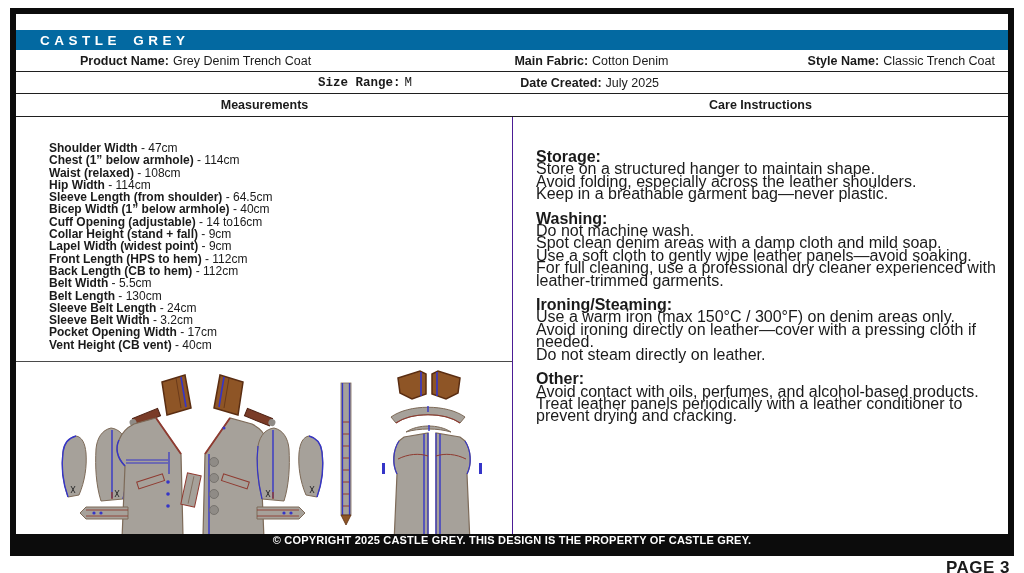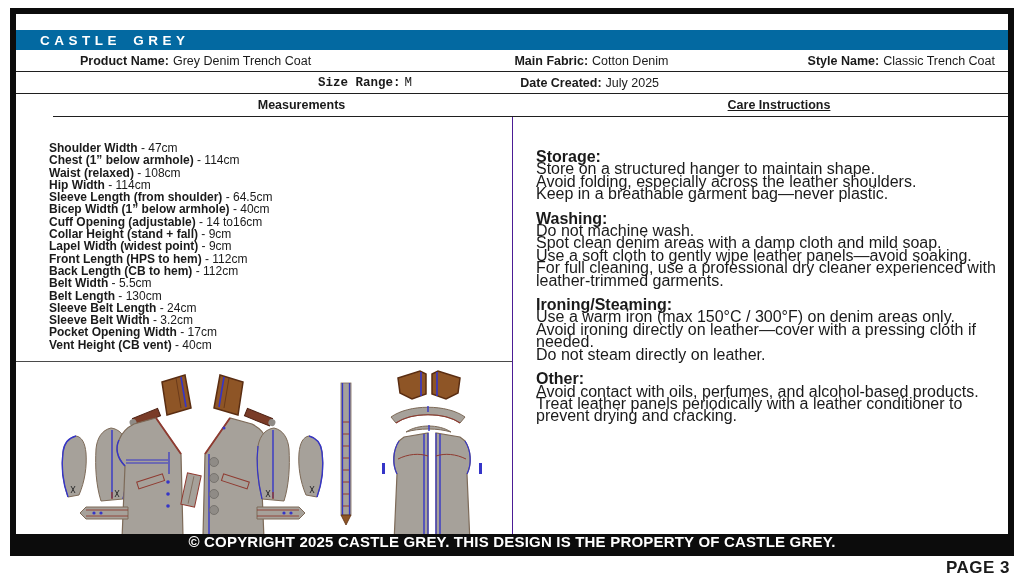--- a/index.html
+++ b/index.html
@@ -22,38 +22,38 @@
   .info-row .field { position:absolute; top:50%; transform:translateY(-50%); white-space:nowrap;padding-left:44px; }
   .info-row b { font-weight:bold; }
   .info-row .val { margin-left:4px; }
   .row1 { height:21px; }
   .row2 { height:21px; }
   .f-product { left:20px; }
   .f-fabric  { left:44.4%;margin-left:14px; }
   .f-style   { right:13px; }
   .f-size    { left:26%;font-family:Liberation Mono, monospace; }
   .f-date    { left:46.4%; }
-  .section-row { height:22px; flex:0 0 auto; display:flex; border-bottom:1.5px solid #1f1f1f; font-weight:bold; font-size:12.5px;margin-left:37px; }
+  .section-row { height:22px; flex:0 0 auto; display:flex; border-bottom:1.5px solid #1f1f1f; font-weight:bold; font-size:12.5px; }
   .section-row .sec { display:flex; align-items:center; justify-content:center; }
   .sec-left  { width:497px; }
-  .sec-right { flex:1;text-decoration:underline; }
+  .sec-right { flex:1; }
   .content { flex:1; display:flex; min-height:0; }
   .left-col  { width:497px; box-sizing:border-box; border-right:1px solid #4c1d95; display:flex; flex-direction:column; }
   .right-col { flex:1; box-sizing:border-box; padding:34px 10px 16px 23px; font-size:16px; line-height:12.4px; }
   .meas-block { height:245px; box-sizing:border-box; border-bottom:1px solid #4a4a4a; padding:25px 0 0 33px; }
   .m-line { font-size:12px; line-height:12.3px; white-space:nowrap; }
   .m-line b { font-weight:bold; }
   .drawings { flex:1; position:relative; overflow:hidden; }
   .drawings svg { position:absolute; left:0; top:0; }
   .care-sec { margin-bottom:12px; }
   .care-h { font-weight:bold; }
   .footer-bar {
     height:16px; flex:0 0 auto; background:#0c0c0c; color:#fff;
-    display:flex; align-items:flex-end; justify-content:center;
-    font-weight:bold; font-size:15px; letter-spacing:0.2px; white-space:nowrap;
+    display:flex; align-items:flex-start; justify-content:center;
+    font-weight:bold; font-size:11px; letter-spacing:0.2px; white-space:nowrap;
   }
   .page-num {
     position:absolute; right:14px; top:558px;
     font-weight:bold; font-size:17px; letter-spacing:0.5px;
   }
 </style>
 </head>
 <body>
 
 <div class="sheet">

